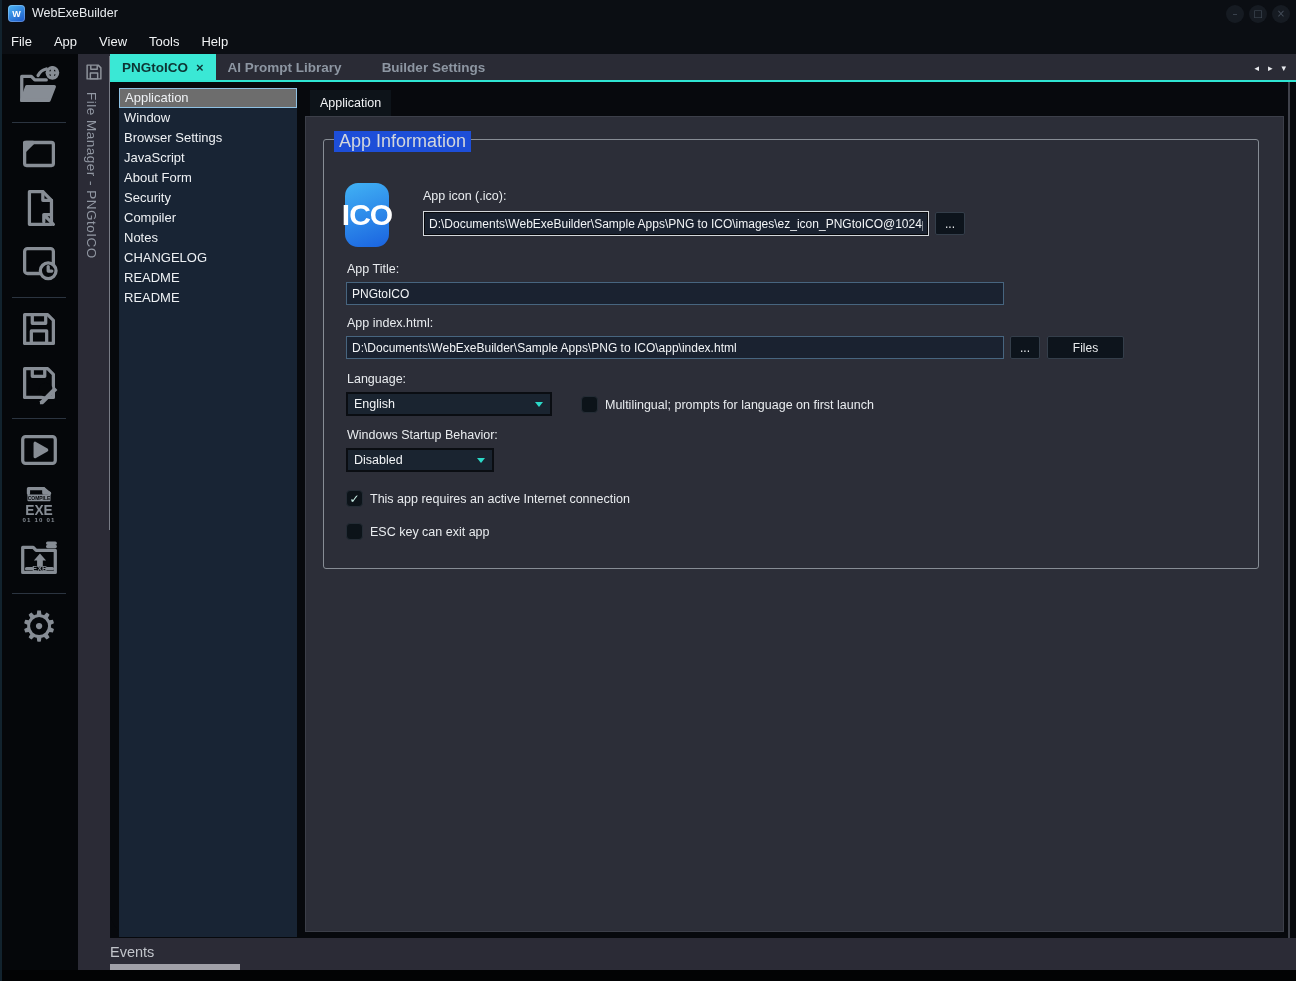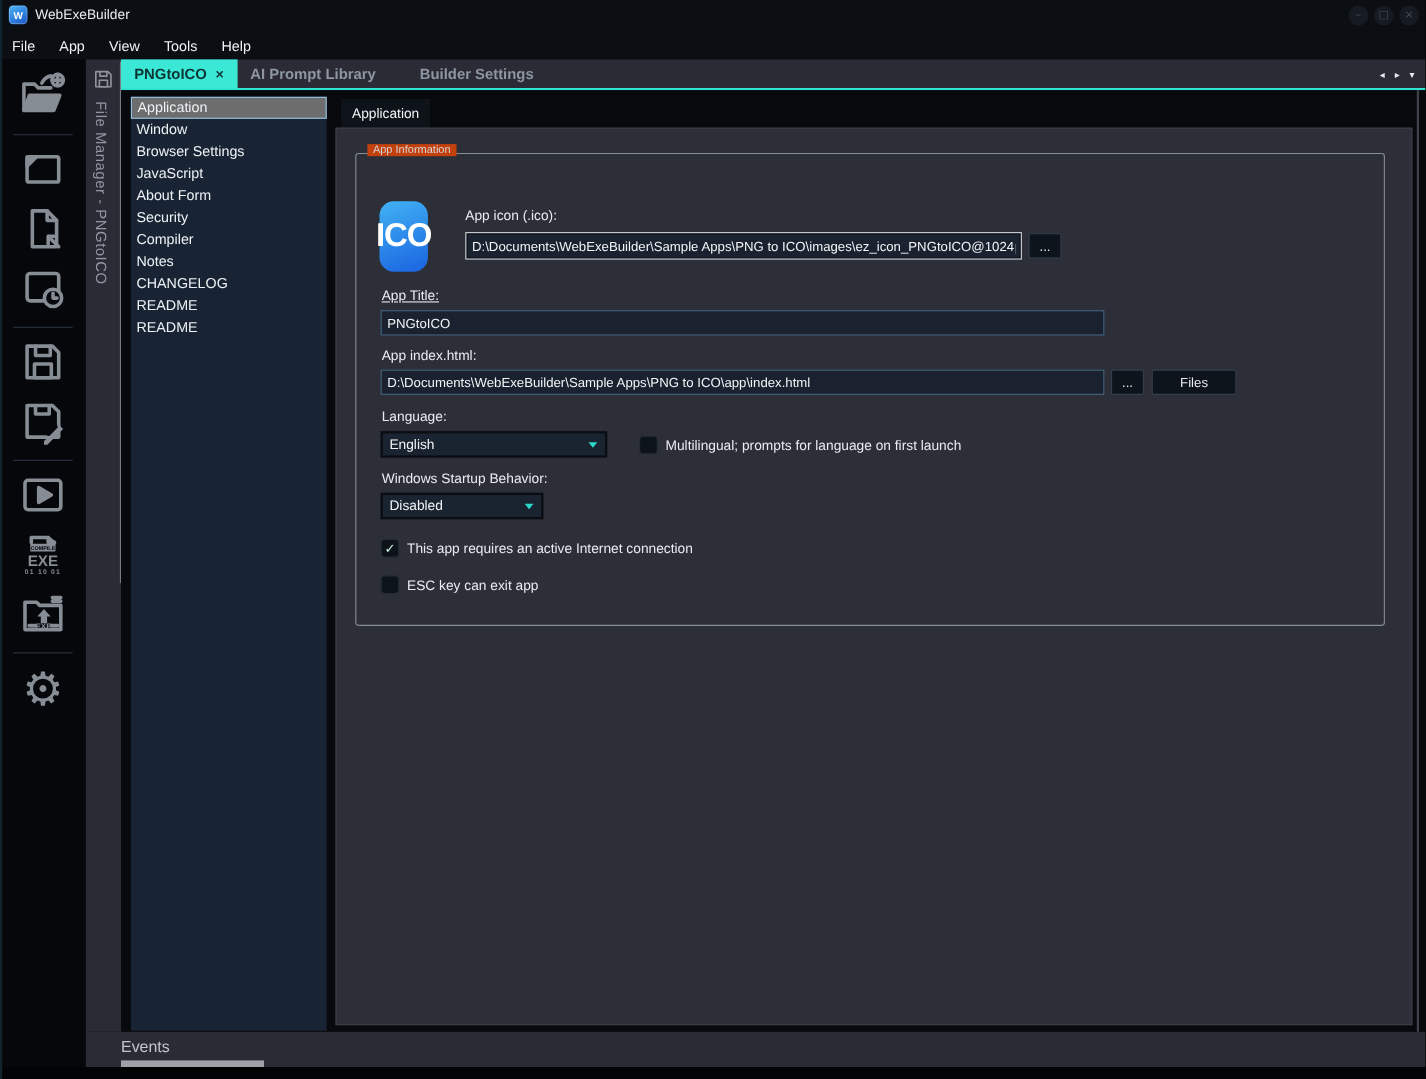--- a/index.html
+++ b/index.html
@@ -43,36 +43,36 @@
   
   .tabbar{position:absolute;left:110px;top:0;width:1186px;height:28px;background:#2a2b35;
     border-bottom:2px solid #2fe5d2;display:flex;align-items:stretch;}
   .tab{display:flex;align-items:center;padding:0 12px;font-size:13.5px;font-weight:600;color:#8d96a2;}
   .tab.active{background:#3ae8d5;color:#0d3434;}
   .tab .close{margin-left:8px;font-size:13px;font-weight:700;}
   .tab.t3{margin-left:16px;}
   .tab-arrows{position:absolute;right:10px;top:0;height:28px;display:flex;align-items:center;gap:9px;color:#e8eaee;font-size:9px;}
 
   
-  .content{position:absolute;left:110px;top:28px;width:1186px;height:856px;background:#07090d;}
+  .content{position:absolute;left:110px;top:28px;width:1186px;height:856px;background:#07090d;border-radius:27px;}
 
   
   .nav-list{position:absolute;left:9px;top:6px;width:178px;height:849px;background:#182434;}
   .nav-item{height:20px;line-height:20px;padding-left:5px;color:#eef1f4;font-size:13px;white-space:nowrap;}
   .nav-item.selected{background:#6d6d6d;border:1px solid #8fc1e3;line-height:18px;}
 
   
   .subtab{position:absolute;left:200px;top:8px;height:26px;background:#0d1319;color:#f2f4f6;
     font-size:12.5px;display:flex;align-items:center;padding:0 10px;}
   .panel{position:absolute;left:195px;top:34px;width:979px;height:816px;background:#2c2e38;border:1px solid #3c3f49;}
   .edge-line{position:absolute;left:1178px;top:0;width:2px;height:856px;background:#3f424b;}
 
   
   .group{position:absolute;left:17px;top:22px;width:936px;height:430px;border:1px solid #878d95;border-radius:3px;}
-  .group-title{position:absolute;left:10px;top:-9px;background:#c2410c;padding:0 5px;color:#d3d7dc;font-size:10px;}
+  .group-title{position:absolute;left:10px;top:-9px;background:#1d4ed8;padding:0 5px;color:#d3d7dc;font-size:18px;}
 
   .ico-badge{position:absolute;left:21px;top:43px;width:44px;height:64px;border-radius:13px;
     background:linear-gradient(160deg,#41b2f4,#1a63e0);color:#fff;font-weight:bold;font-size:30px;
     display:flex;align-items:center;justify-content:center;letter-spacing:-1px;}
 
   .fld-label{position:absolute;color:#e9ecef;font-size:12.5px;white-space:nowrap;}
   .text-field{position:absolute;background:#1a2230;border:1px solid #47657f;color:#f2f4f6;font-size:12px;
     line-height:21px;padding:0 5px;white-space:nowrap;overflow:hidden;}
   .text-field.focused{border:1px solid #d4d8dc;box-shadow:0 0 0 1px #07090d inset;}
   .mini-btn{position:absolute;background:#0d141c;border:1px solid #343e4a;border-radius:2px;color:#e8eaec;
@@ -270,21 +270,21 @@
       <div class="panel">
         <div class="group">
           <div class="group-title">App Information</div>
 
           <div class="ico-badge">ICO</div>
 
           <div class="fld-label" style="left:99px;top:49px;">App icon (.ico):</div>
           <input class="text-field focused" style="left: 99px; top: 71px; width: 506px; height: 25px;" type="text" readonly="" value="D:\Documents\WebExeBuilder\Sample Apps\PNG to ICO\images\ez_icon_PNGtoICO@1024px.ico">
           <div class="mini-btn" style="left:611px;top:72px;width:30px;height:23px;">...</div>
 
-          <div class="fld-label" style="left:23px;top:122px;text-decoration:underline;">App Title:</div>
+          <div class="fld-label" style="left:23px;top:122px;">App Title:</div>
           <input class="text-field" style="left: 22px; top: 142px; width: 658px; height: 23px;" type="text" readonly="" value="PNGtoICO">
 
           <div class="fld-label" style="left:23px;top:176px;">App index.html:</div>
           <input class="text-field" style="left: 22px; top: 196px; width: 658px; height: 23px;" type="text" readonly="" value="D:\Documents\WebExeBuilder\Sample Apps\PNG to ICO\app\index.html">
           <div class="mini-btn" style="left:686px;top:196px;width:30px;height:23px;">...</div>
           <div class="mini-btn" style="left:723px;top:196px;width:77px;height:23px;">Files</div>
 
           <div class="fld-label" style="left:23px;top:232px;">Language:</div>
           <div class="select" style="left:22px;top:252px;width:206px;height:24px;">
             <span>English</span>

